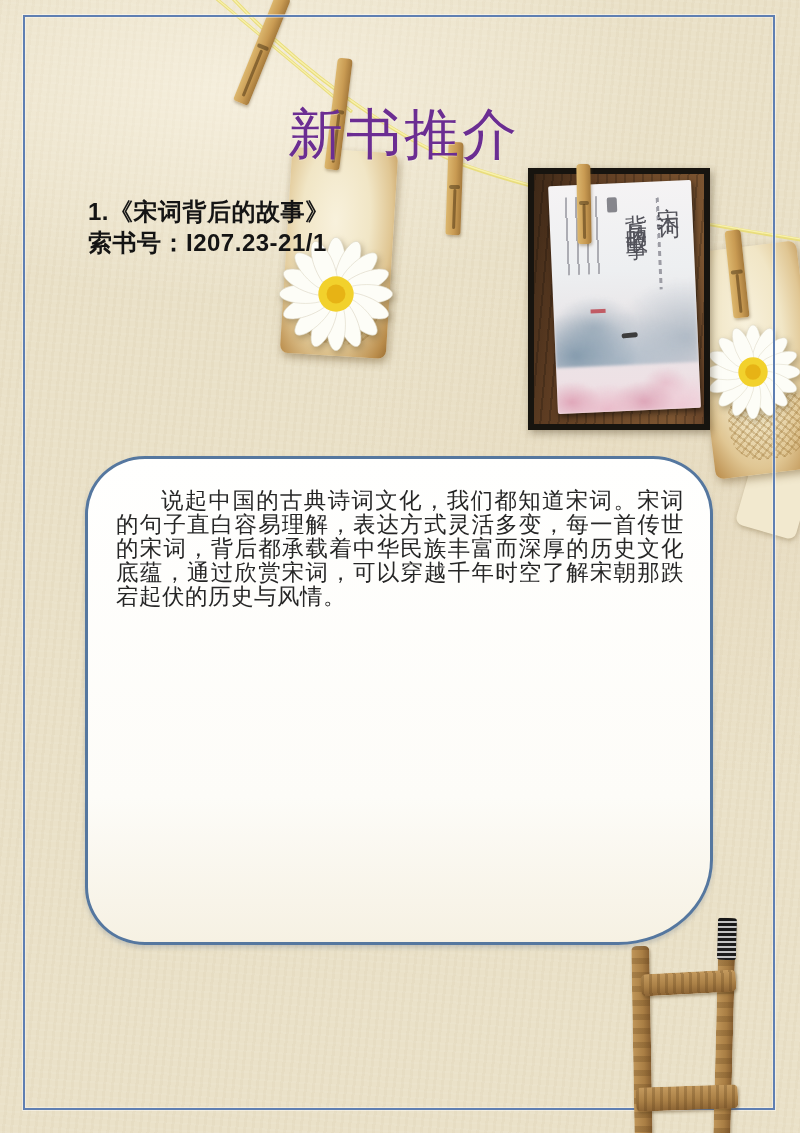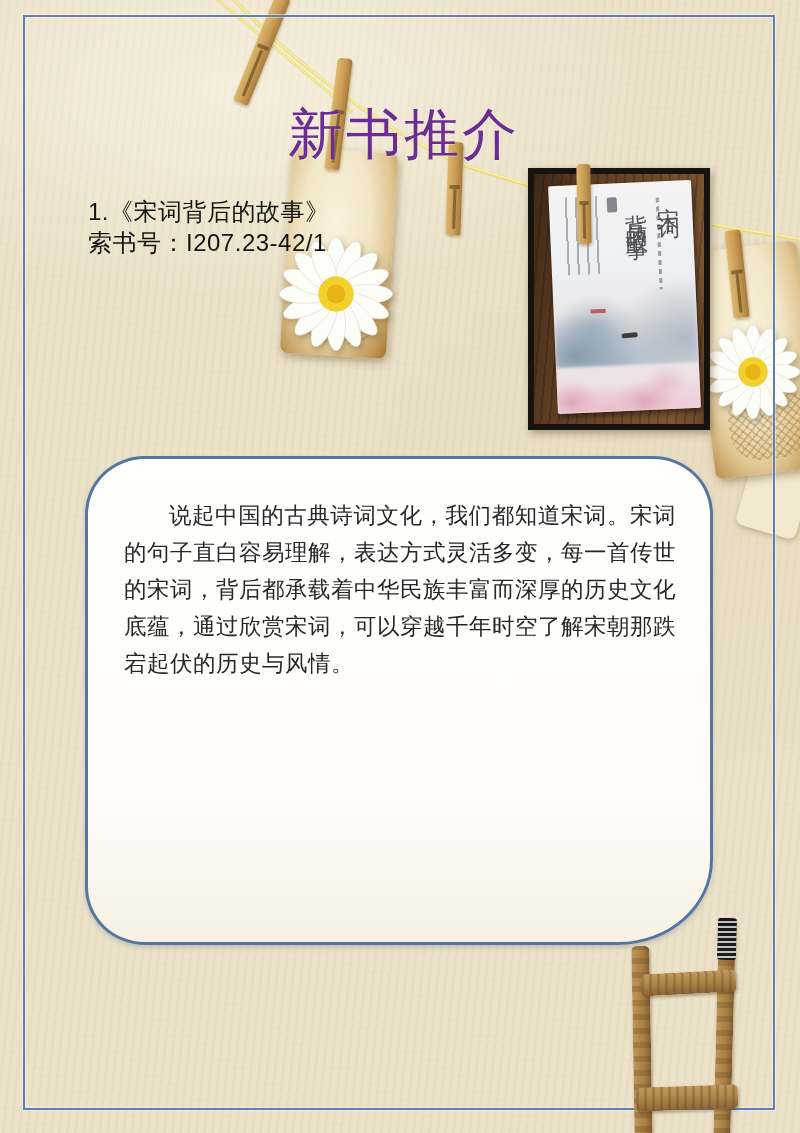--- a/index.html
+++ b/index.html
@@ -64,21 +64,21 @@
   .card-behind{
     position:absolute;left:748px;top:428px;width:62px;height:106px;transform:rotate(16deg);
     background:#f2e9cf;border-radius:8px;z-index:0;box-shadow:1px 2px 5px rgba(110,85,40,.35);
   }
   .daisy{position:absolute;z-index:2;filter:drop-shadow(2px 3px 3px rgba(115,95,55,.45));}
   .daisy-left{left:277px;top:235px;width:118px;height:118px;}
   .daisy-right{left:704px;top:323px;width:98px;height:98px;}
   
   .book-info{
     position:absolute;left:88px;top:196px;width:382px;z-index:3;
-    font-size:24px;font-weight:400;color:#141414;line-height:31px;
+    font-size:24px;font-weight:700;color:#141414;line-height:31px;
     letter-spacing:.5px;
   }
   
   .photo{
     position:absolute;left:528px;top:168px;width:182px;height:262px;z-index:3;
     border:6px solid #17140f;box-sizing:border-box;
     background:
       repeating-linear-gradient(95deg, rgba(0,0,0,.18) 0 2px, rgba(0,0,0,0) 2px 9px),
       linear-gradient(100deg,#3d2817 0%,#5d3c22 25%,#6f4a2a 55%,#7d5632 85%,#6a452a 100%);
     box-shadow:2px 3px 8px rgba(60,45,20,.4);
@@ -117,23 +117,23 @@
   
   .bubble{
     position:absolute;left:85px;top:456px;width:628px;height:489px;z-index:6;
     box-sizing:border-box;border:3px solid #55779f;
     border-radius:60px 60px 95px 60px / 58px 58px 85px 58px;
     background:linear-gradient(180deg,#fffffe 0%,#fdfcf8 70%,#f6f1e3 100%);
     padding:30px 26px 0 28px;
     box-shadow:0 3px 4px rgba(90,110,140,.25);
   }
   .bubble p{
-    margin:8px;text-indent:2em;text-align:justify;
+    margin:0;text-indent:2em;text-align:justify;
     font-family:Liberation Serif, serif;
-    font-size:22.5px;line-height:37px;color:#262626;letter-spacing:.5px;
+    font-size:22.5px;line-height:24px;color:#262626;letter-spacing:.5px;
   }
   
   .ladder{position:absolute;left:0;top:0;width:800px;height:1133px;z-index:5;pointer-events:none;}
   .rail,.rung{
     position:absolute;border-radius:5px;
     background:
       repeating-linear-gradient(90deg, rgba(92,62,25,.28) 0 3px, rgba(0,0,0,0) 3px 8px),
       linear-gradient(180deg,#c49a5e 0%,#ab8147 55%,#8c6434 100%);
     box-shadow:1px 2px 3px rgba(85,62,28,.4);
   }
@@ -204,21 +204,21 @@
 
   <div class="pin pin1"></div>
   <div class="pin pin2"></div>
   <div class="pin pin3"></div>
   <div class="pin pin5"></div>
 
   <div class="title">新书推介</div>
 
   <div class="book-info">
     <div>1.《宋词背后的故事》</div>
-    <div>索书号：I207.23-42/1</div>
+    <div>索书号：I207.23-21/1</div>
   </div>
 
   <div class="photo">
     <div class="book">
       <div class="cover-smalltext"></div>
       <div class="cover-seal"></div>
       <div class="cover-subtitle"></div>
       <div class="cover-col cover-col-right">宋词</div>
       <div class="cover-col cover-col-left">背后的故事</div>
       <div class="mtns"></div>

